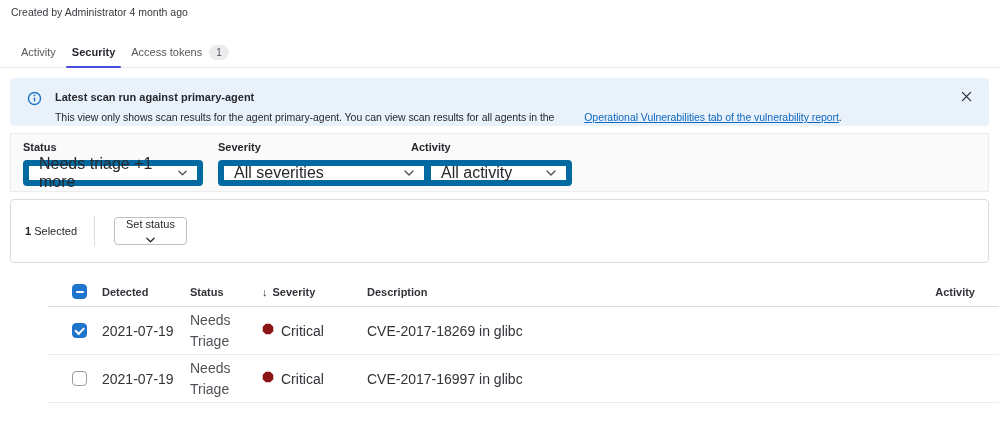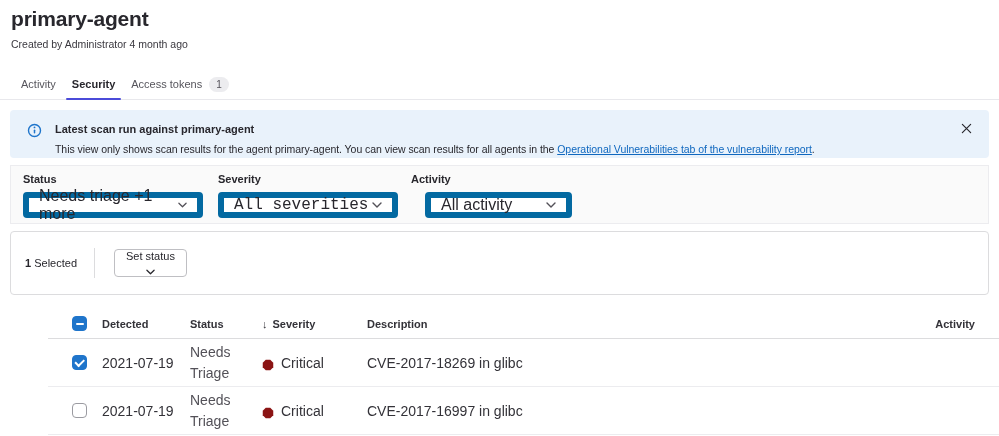--- a/index.html
+++ b/index.html
@@ -24,34 +24,34 @@
   .badge { background:var(--badge-bg,#ececef); color:#535158; font-size:10px; font-weight:400;
     line-height:15px; padding:0 7px; border-radius:8px; }
 
   
   .banner { position:relative; margin:10px 10px 0; height:48px; border-radius:4px;
     background:var(--banner-bg,#e9f2fb); padding:12px 40px 0 17px; display:flex; }
   .info-icon { width:15px; height:15px; margin-top:1px; flex:0 0 15px; }
   .banner-text { margin-left:13px; }
   .banner-title { font-size:11px; font-weight:700; line-height:15px; color:var(--text); }
   .banner-body { font-size:10.5px; line-height:15px; margin-top:5px; color:var(--text); letter-spacing:-.05px; }
-  .banner-link { color:var(--link-blue,#1068bf); text-decoration:underline; cursor:pointer; }
+  .banner-link { color:var(--link-blue,#1068bf); text-decoration:underline; cursor:pointer;margin-left:27px; }
   .banner-close { position:absolute; top:11px; right:15px; background:none; border:none;
     cursor:pointer; padding:2px; line-height:0; }
 
   
   .filters { position:relative; margin:7px 10px 0; height:59px;
     background:var(--filter-bg,#fafafa); border:1px solid #ececef; }
   .filter-group { position:absolute; top:7px; }
   .filter-group.status { left:12px; }  .filter-group.severity { left:207px; }  .filter-group.activity { left:400px; }
   .filter-label { font-size:11px; font-weight:700; color:var(--text); line-height:13px; }
   .select { margin-top:6px; height:26px; background:#fff; border:6px solid #0369a1;
     border-radius:4px; display:flex; align-items:center; justify-content:space-between;
     padding:0 10px; font-size:16px; color:var(--text); cursor:pointer; }
-  .select.w-status { width:180px; } .select.w-severity { width:180px;font-family:Liberation Mono, monospace; } .select.w-activity { width:147px;margin-left:14px; }
+  .select.w-status { width:180px; } .select.w-severity { width:212px; } .select.w-activity { width:147px;margin-left:14px; }
 
   
   .bulk { margin:7px 10px 0; height:64px; border:1px solid var(--border,#dcdcde);
     border-radius:4px; background:#fff; display:flex; align-items:center; padding-left:14px; }
   .sel-count { font-size:11px; color:var(--text); }
   .sel-count b { font-weight:700; }
   .v-divider { width:1px; height:30px; background:var(--border,#dcdcde); margin:0 19px 0 17px; }
   .btn { height:28px; background:#fff; border:1px solid #bfbfc3; border-radius:4px;
     padding:0 11px; font-size:11px; color:var(--text); display:flex; align-items:center;
     gap:7px; cursor:pointer; font-family:inherit;flex-direction:column; }
@@ -60,38 +60,37 @@
   .table { margin-top:14px; }
   .vuln-grid { display:grid; grid-template-columns:40px 88px 72px 105px 1fr 80px;
     align-items:center; padding:0 24px 0 14px;margin-left:48px; }
   .thead { height:30px; font-size:11px; font-weight:700; color:#333238;
     border-bottom:1px solid var(--border,#dcdcde); }
   .th-activity, .td-activity { text-align:right; }
   .th-severity { display:flex; align-items:center; gap:5px; }
   .sort-arrow { font-weight:400; font-size:11px; color:#333238; }
   .row { height:48px; font-size:14px; color:#333238; border-bottom:1px solid #ececef; cursor:pointer; }
   .td-status { max-width:48px; line-height:1.45; color:#535158; }
-  .td-severity { display:flex; align-items:flex-end; gap:7px; }
+  .td-severity { display:flex; align-items:flex-start; gap:7px; }
   .sev-icon { color:var(--critical,#8b1414); line-height:0; }
 
   
   .checkbox { width:15px; height:15px; border-radius:4px; margin-left:10px; cursor:pointer;
     display:flex; align-items:center; justify-content:center;
     background:#fff; border:1px solid #9b9ba1; }
   .checkbox.checked, .checkbox.indeterminate { background:var(--accent-blue,#1f75cb); border-color:var(--accent-blue,#1f75cb); }
   .checkbox.checked::after { content:""; width:7px; height:3.5px; margin-bottom:2px;
     border-left:2px solid #fff; border-bottom:2px solid #fff; transform:rotate(-45deg); }
   .checkbox.indeterminate::after { content:""; width:8px; height:2px; border-radius:1px; background:#fff; }
 </style>
 </head>
 <body>
 
 <div class="page">
 
-  <h1 class="page-title">primary-agent</h1>
   <div class="page-subtitle">Created by Administrator 4 month ago</div>
 
   <nav class="tabs">
     <div class="tab">
       <span>Activity</span>
     </div>
     <div class="tab active">
       <span>Security</span>
     </div>
     <div class="tab">

